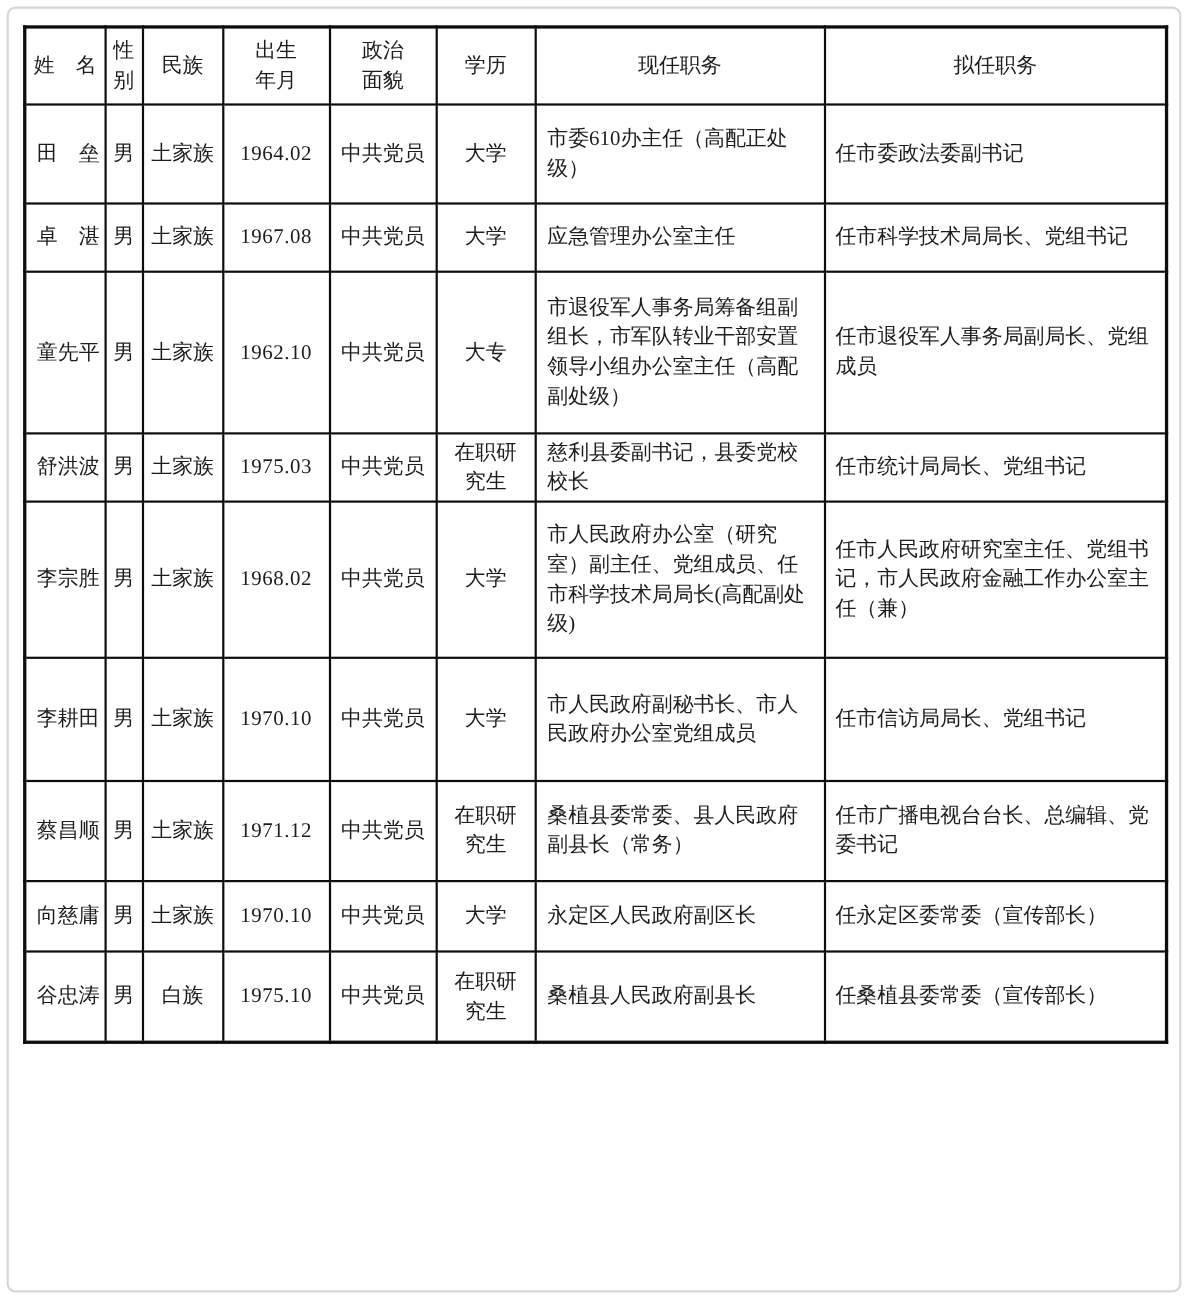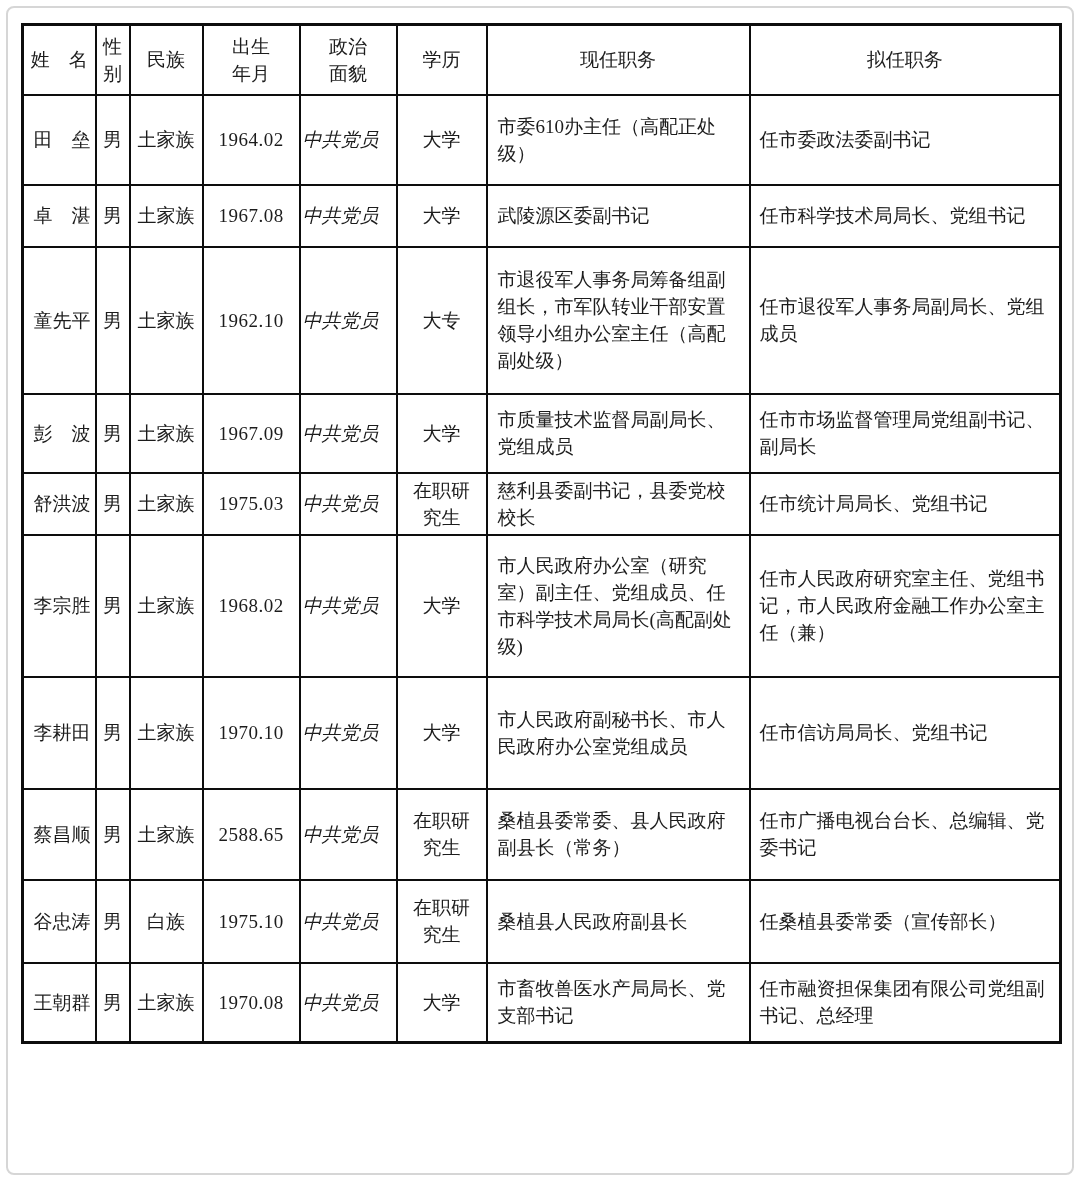--- a/index.html
+++ b/index.html
@@ -23,21 +23,21 @@
     vertical-align:middle;
     white-space:pre-line;
     word-break:normal;
     overflow:hidden;
   }
   th{text-align:center;padding:3px 2px;}
   td.c0{text-align:right;padding:3px 4px;}
   td.c1{text-align:center;padding:3px 1px;}
   td.c2{text-align:center;padding:3px 2px;}
   td.c3{text-align:center;padding:3px 2px;letter-spacing:0.5px;}
-  td.c4{text-align:left;padding:3px 2px;font-style:italic;}
+  td.c4{text-align:center;padding:3px 2px;}
   td.c5{text-align:center;padding:3px 13px;margin-top:48px;}
   td.c6{text-align:left;padding:3px 10px;}
   td.c7{text-align:left;padding:3px 8px 3px 9px;}
 </style>
 </head>
 <body>
 
 <div class="frame"></div>
 
 <table class="personnel">
@@ -77,42 +77,32 @@
       <td class="c6">市委610办主任（高配正处级）</td>
       <td class="c7">任市委政法委副书记</td>
     </tr>
     <tr style="height:62px">
       <td class="c0">卓　湛</td>
       <td class="c1">男</td>
       <td class="c2">土家族</td>
       <td class="c3">1967.08</td>
       <td class="c4">中共党员</td>
       <td class="c5">大学</td>
-      <td class="c6">武陵源区委副书记</td>
+      <td class="c6">应急管理办公室主任</td>
       <td class="c7">任市科学技术局局长、党组书记</td>
     </tr>
     <tr style="height:147px">
       <td class="c0">童先平</td>
       <td class="c1">男</td>
       <td class="c2">土家族</td>
       <td class="c3">1962.10</td>
       <td class="c4">中共党员</td>
       <td class="c5">大专</td>
       <td class="c6">市退役军人事务局筹备组副组长，市军队转业干部安置领导小组办公室主任（高配副处级）</td>
       <td class="c7">任市退役军人事务局副局长、党组成员</td>
-    </tr>
-    <tr style="height:79px">
-      <td class="c0">彭　波</td>
-      <td class="c1">男</td>
-      <td class="c2">土家族</td>
-      <td class="c3">1967.09</td>
-      <td class="c4">中共党员</td>
-      <td class="c5">大学</td>
-      <td class="c6">市质量技术监督局副局长、党组成员</td>
-      <td class="c7">任市市场监督管理局党组副书记、副局长</td>
     </tr>
     <tr style="height:62px">
       <td class="c0">舒洪波</td>
       <td class="c1">男</td>
       <td class="c2">土家族</td>
       <td class="c3">1975.03</td>
       <td class="c4">中共党员</td>
       <td class="c5">在职研究生</td>
       <td class="c6">慈利县委副书记，县委党校校长</td>
       <td class="c7">任市统计局局长、党组书记</td>
@@ -134,40 +124,40 @@
       <td class="c3">1970.10</td>
       <td class="c4">中共党员</td>
       <td class="c5">大学</td>
       <td class="c6">市人民政府副秘书长、市人民政府办公室党组成员</td>
       <td class="c7">任市信访局局长、党组书记</td>
     </tr>
     <tr style="height:91px">
       <td class="c0">蔡昌顺</td>
       <td class="c1">男</td>
       <td class="c2">土家族</td>
-      <td class="c3">2588.65</td>
+      <td class="c3">1971.12</td>
       <td class="c4">中共党员</td>
       <td class="c5">在职研究生</td>
       <td class="c6">桑植县委常委、县人民政府副县长（常务）</td>
       <td class="c7">任市广播电视台台长、总编辑、党委书记</td>
+    </tr>
+    <tr style="height:64px">
+      <td class="c0">向慈庸</td>
+      <td class="c1">男</td>
+      <td class="c2">土家族</td>
+      <td class="c3">1970.10</td>
+      <td class="c4">中共党员</td>
+      <td class="c5">大学</td>
+      <td class="c6">永定区人民政府副区长</td>
+      <td class="c7">任永定区委常委（宣传部长）</td>
     </tr>
     <tr style="height:83px">
       <td class="c0">谷忠涛</td>
       <td class="c1">男</td>
       <td class="c2">白族</td>
       <td class="c3">1975.10</td>
       <td class="c4">中共党员</td>
       <td class="c5">在职研究生</td>
       <td class="c6">桑植县人民政府副县长</td>
       <td class="c7">任桑植县委常委（宣传部长）</td>
     </tr>
-    <tr style="height:80px">
-      <td class="c0">王朝群</td>
-      <td class="c1">男</td>
-      <td class="c2">土家族</td>
-      <td class="c3">1970.08</td>
-      <td class="c4">中共党员</td>
-      <td class="c5">大学</td>
-      <td class="c6">市畜牧兽医水产局局长、党支部书记</td>
-      <td class="c7">任市融资担保集团有限公司党组副书记、总经理</td>
-    </tr>
   </tbody>
 </table>
 
 </body></html>

